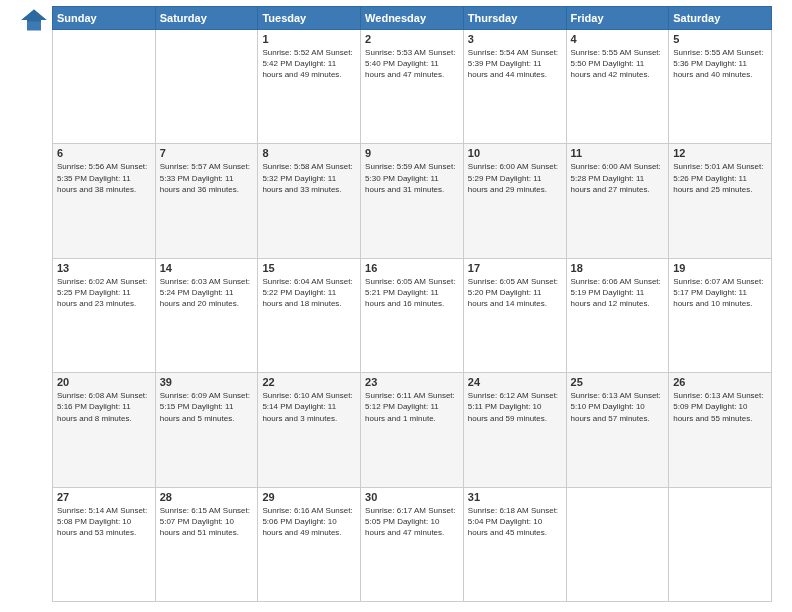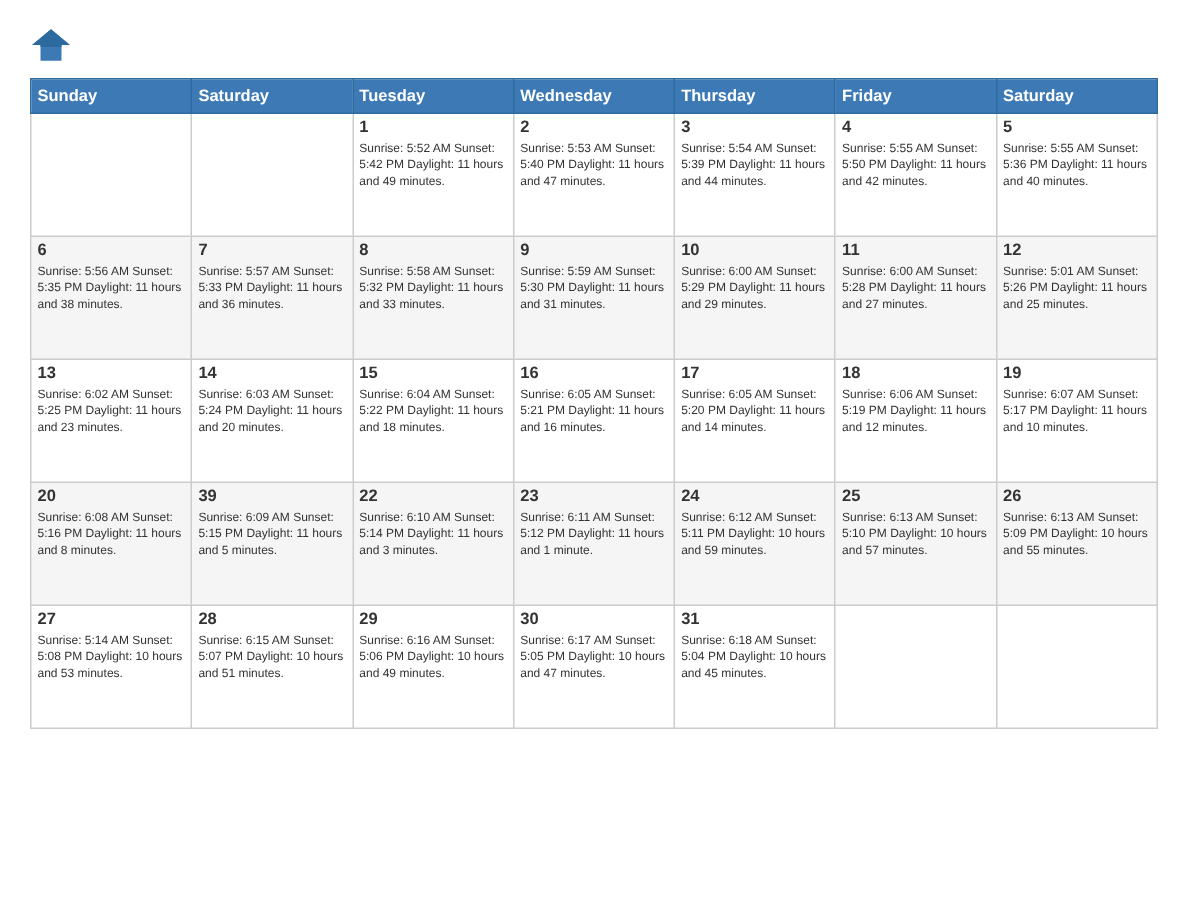--- a/index.html
+++ b/index.html
@@ -6,23 +6,23 @@
     body {
       font-family: Arial, sans-serif;
       background: #fff;
       width: 792px;
       height: 612px;
       overflow: hidden;
     }
     .page {
       width: 792px;
       height: 612px;
-      padding: 16px 20px 10px 20px;
+      padding: 6px 20px 10px 20px;
       display: flex;
-      flex-direction: column;
+      flex-direction: row;
     }
     .header {
       display: flex;
       justify-content: space-between;
       align-items: flex-start;
       margin-bottom: 8px;
     }
     .logo {
       display: flex;
       align-items: center;

